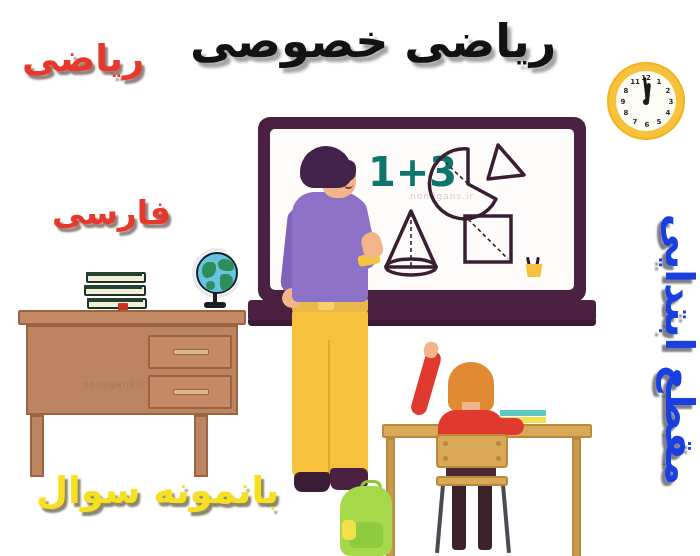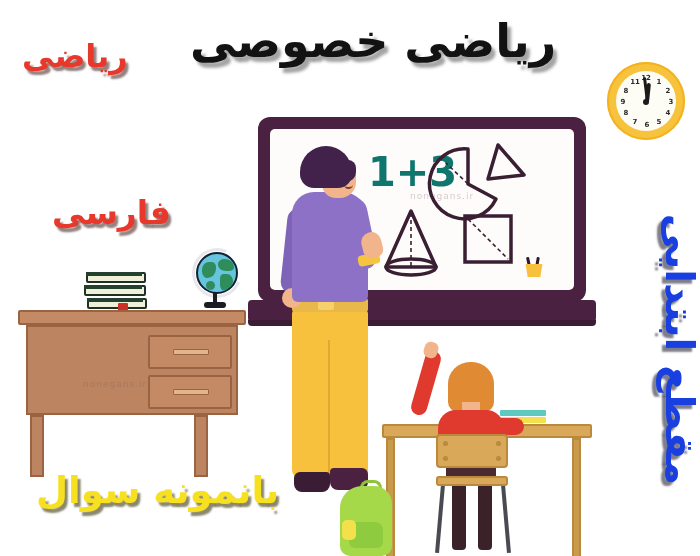--- a/index.html
+++ b/index.html
@@ -32,21 +32,21 @@
     left: 190px;
     font-size: 46px;
     color: #121212;
     letter-spacing: 1px;
     text-shadow: 4px 5px 3px rgba(90,90,90,0.55);
   }
 
   #subject-math {
     top: 40px;
     left: 22px;
-    font-size: 32px;
+    font-size: 37px;
     color: #e8372b;
     text-shadow: 3px 4px 2px rgba(60,25,20,0.55);
     text-align: right;
   }
 
   #subject-farsi {
     top: 196px;
     left: 52px;
     font-size: 33px;
     color: #e8372b;

